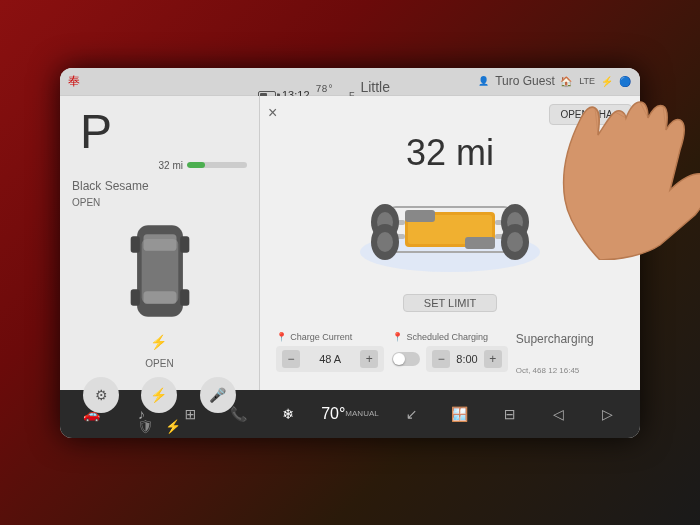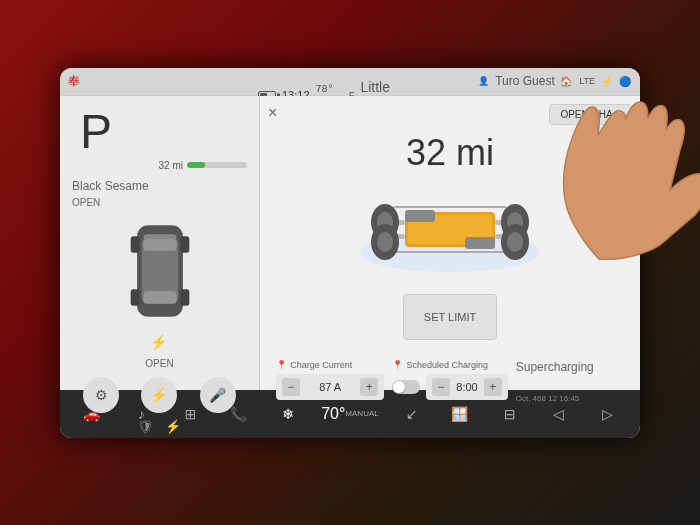--- a/index.html
+++ b/index.html
@@ -235,21 +235,21 @@
     .car-chassis-view {
       width: 200px;
       height: 100px;
       margin: 0 auto;
     }
 
     .set-limit-btn {
       background: #e0e0e0;
       border: 1px solid #ccc;
       border-radius: 4px;
-      padding: 16px 20px;
+      padding: 2px 20px;
       font-size: 11px;
       color: #555;
       cursor: pointer;
       align-self: center;
       margin: 8px auto;
     }
 
     .charging-options {
       display: flex;
       justify-content: space-between;
@@ -508,21 +508,21 @@
 
         <div class="charging-options">
 
           <div class="charge-option">
             <div class="charge-option-title">
               <span style="font-size:9px;">📍</span>
               <span>Charge Current</span>
             </div>
             <div class="charge-control">
               <div class="ctrl-btn">−</div>
-              <span class="ctrl-value">87 A</span>
+              <span class="ctrl-value">48 A</span>
               <div class="ctrl-btn">+</div>
             </div>
           </div>
 
           <div class="charge-option">
             <div class="charge-option-title">
               <span style="font-size:9px;">📍</span>
               <span>Scheduled Charging</span>
             </div>
             <div style="display:flex;align-items:center;gap:6px;">

